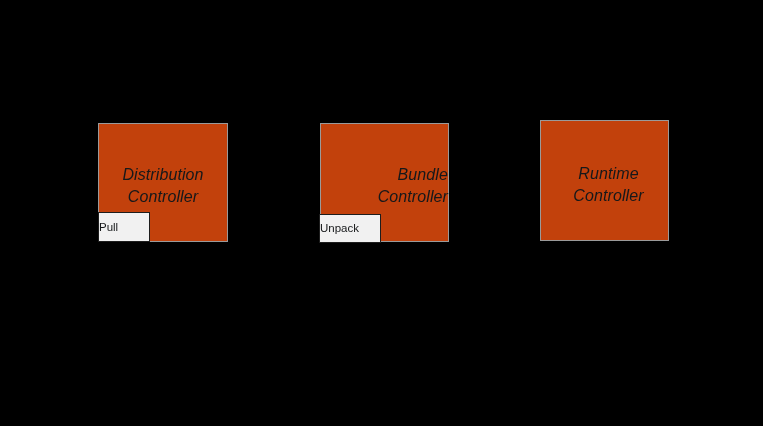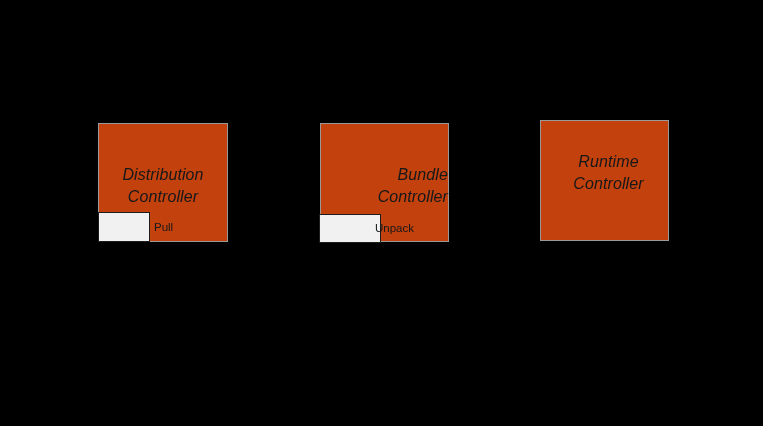--- a/index.html
+++ b/index.html
@@ -55,38 +55,37 @@
     background: #f1f1f1;
     border: 1px solid #1d1d1d;
     color: #16181a;
     display: flex;
     align-items: center;
   }
   .subnode-label {
     font-size: 11.5px;
     line-height: 13px;
     color: #16181a;
-    padding-left: 20px;
+    padding-left: 0;
     white-space: nowrap;
-    margin-left: 35px;
   }
 
   
   #node-distribution { left: 98px;  top: 123px; width: 130px; height: 119px; }
   #node-distribution .node-label { top: 40px; }
   #sub-pull { left: 98px; top: 212px; width: 52px; height: 30px; }
 
   
   #node-bundle { left: 320px; top: 123px; width: 129px; height: 119px; }
   #node-bundle .node-label { top: 40px; text-align: right; }
   #sub-unpack { left: 319px; top: 214px; width: 62px; height: 29px; }
 
   
   #node-runtime { left: 540px; top: 120px; width: 129px; height: 121px; }
-  #node-runtime .node-label { top: 30px; margin-left: 8px; }
+  #node-runtime .node-label { top: 42px; margin-left: 8px; }
 </style>
 </head>
 <body>
 
 <div id="canvas">
 
   <div class="node" id="node-distribution">
     <div class="node-label">Distribution
 Controller</div>
   </div>

